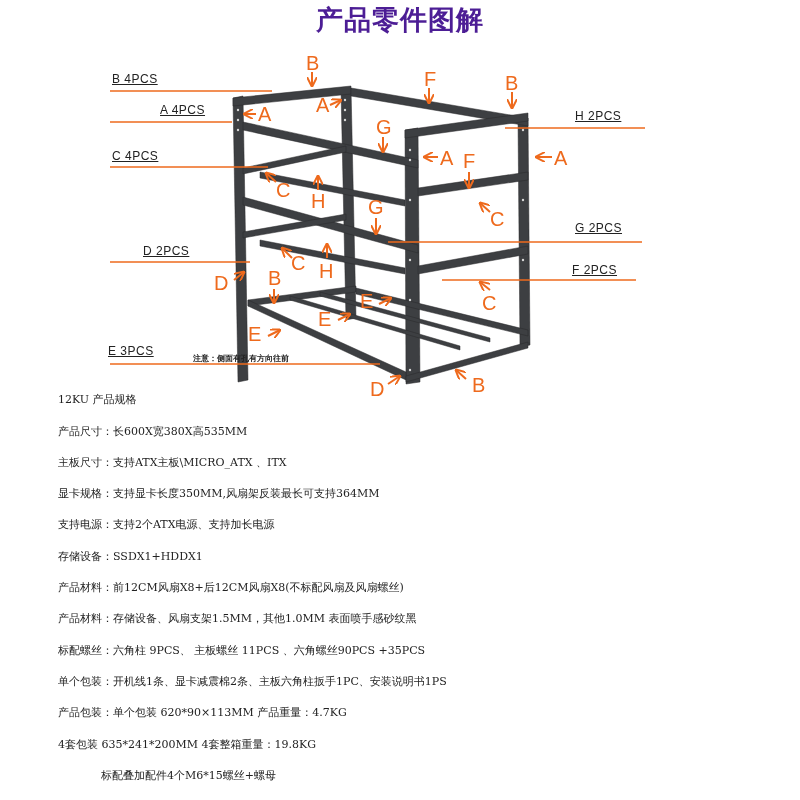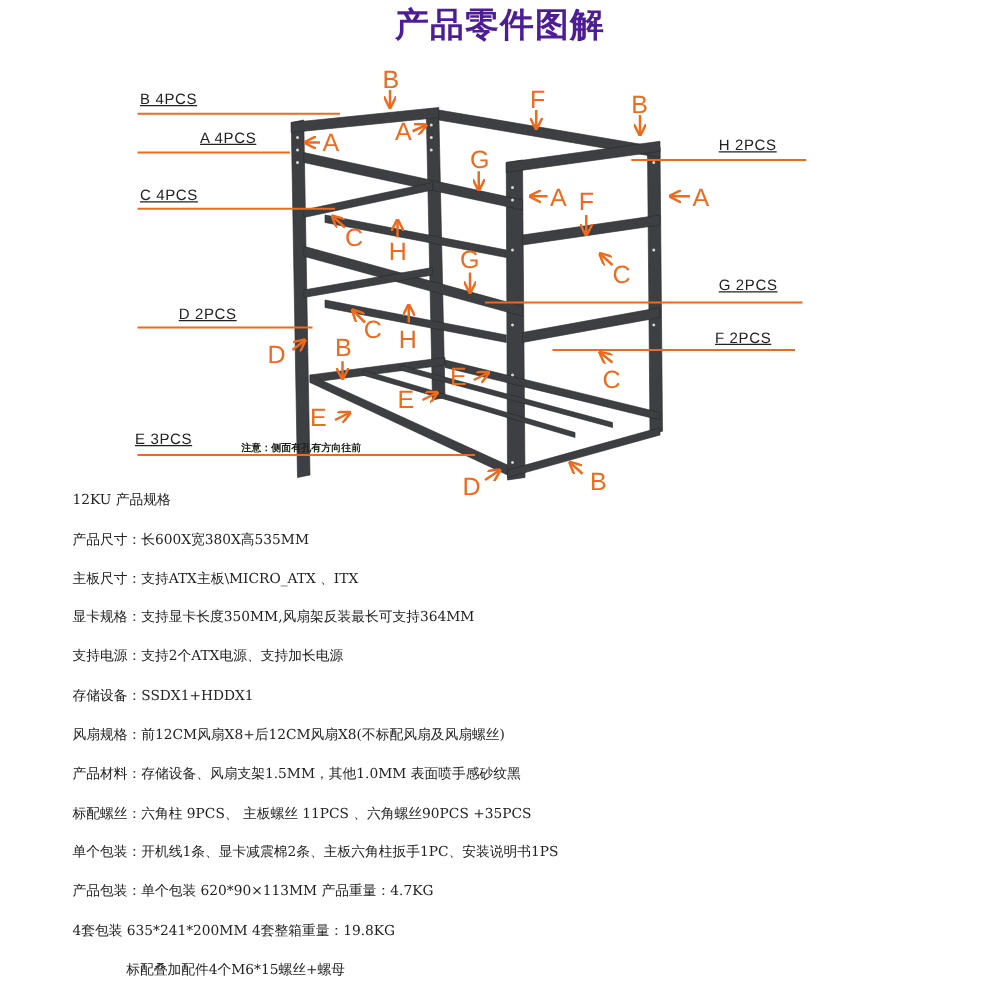--- a/index.html
+++ b/index.html
@@ -171,19 +171,19 @@
 <div class="part-label" style="left:572px; top:263px;">F 2PCS</div>
 
 <div class="note" style="left:193px; top:353px;">注意：侧面有孔有方向往前</div>
 
 <div class="spec" style="top:392px;">12KU 产品规格</div>
 <div class="spec" style="top:424px;">产品尺寸：长600X宽380X高535MM</div>
 <div class="spec" style="top:455px;">主板尺寸：支持ATX主板\MICRO_ATX 、ITX</div>
 <div class="spec" style="top:486px;">显卡规格：支持显卡长度350MM,风扇架反装最长可支持364MM</div>
 <div class="spec" style="top:517px;">支持电源：支持2个ATX电源、支持加长电源</div>
 <div class="spec" style="top:549px;">存储设备：SSDX1+HDDX1</div>
-<div class="spec" style="top:580px;">风扇规格：前12CM风扇X8+后12CM风扇X8(不标配风扇及风扇螺丝)</div>
+<div class="spec" style="top:580px;">产品材料：前12CM风扇X8+后12CM风扇X8(不标配风扇及风扇螺丝)</div>
 <div class="spec" style="top:611px;">产品材料：存储设备、风扇支架1.5MM，其他1.0MM 表面喷手感砂纹黑</div>
 <div class="spec" style="top:643px;">标配螺丝：六角柱 9PCS、 主板螺丝 11PCS 、六角螺丝90PCS +35PCS</div>
 <div class="spec" style="top:674px;">单个包装：开机线1条、显卡减震棉2条、主板六角柱扳手1PC、安装说明书1PS</div>
 <div class="spec" style="top:705px;">产品包装：单个包装 620*90×113MM 产品重量：4.7KG</div>
 <div class="spec" style="top:737px;">4套包装 635*241*200MM 4套整箱重量：19.8KG</div>
 <div class="spec" style="top:768px;margin-left:43px;">标配叠加配件4个M6*15螺丝+螺母</div>
 
 </body></html>

